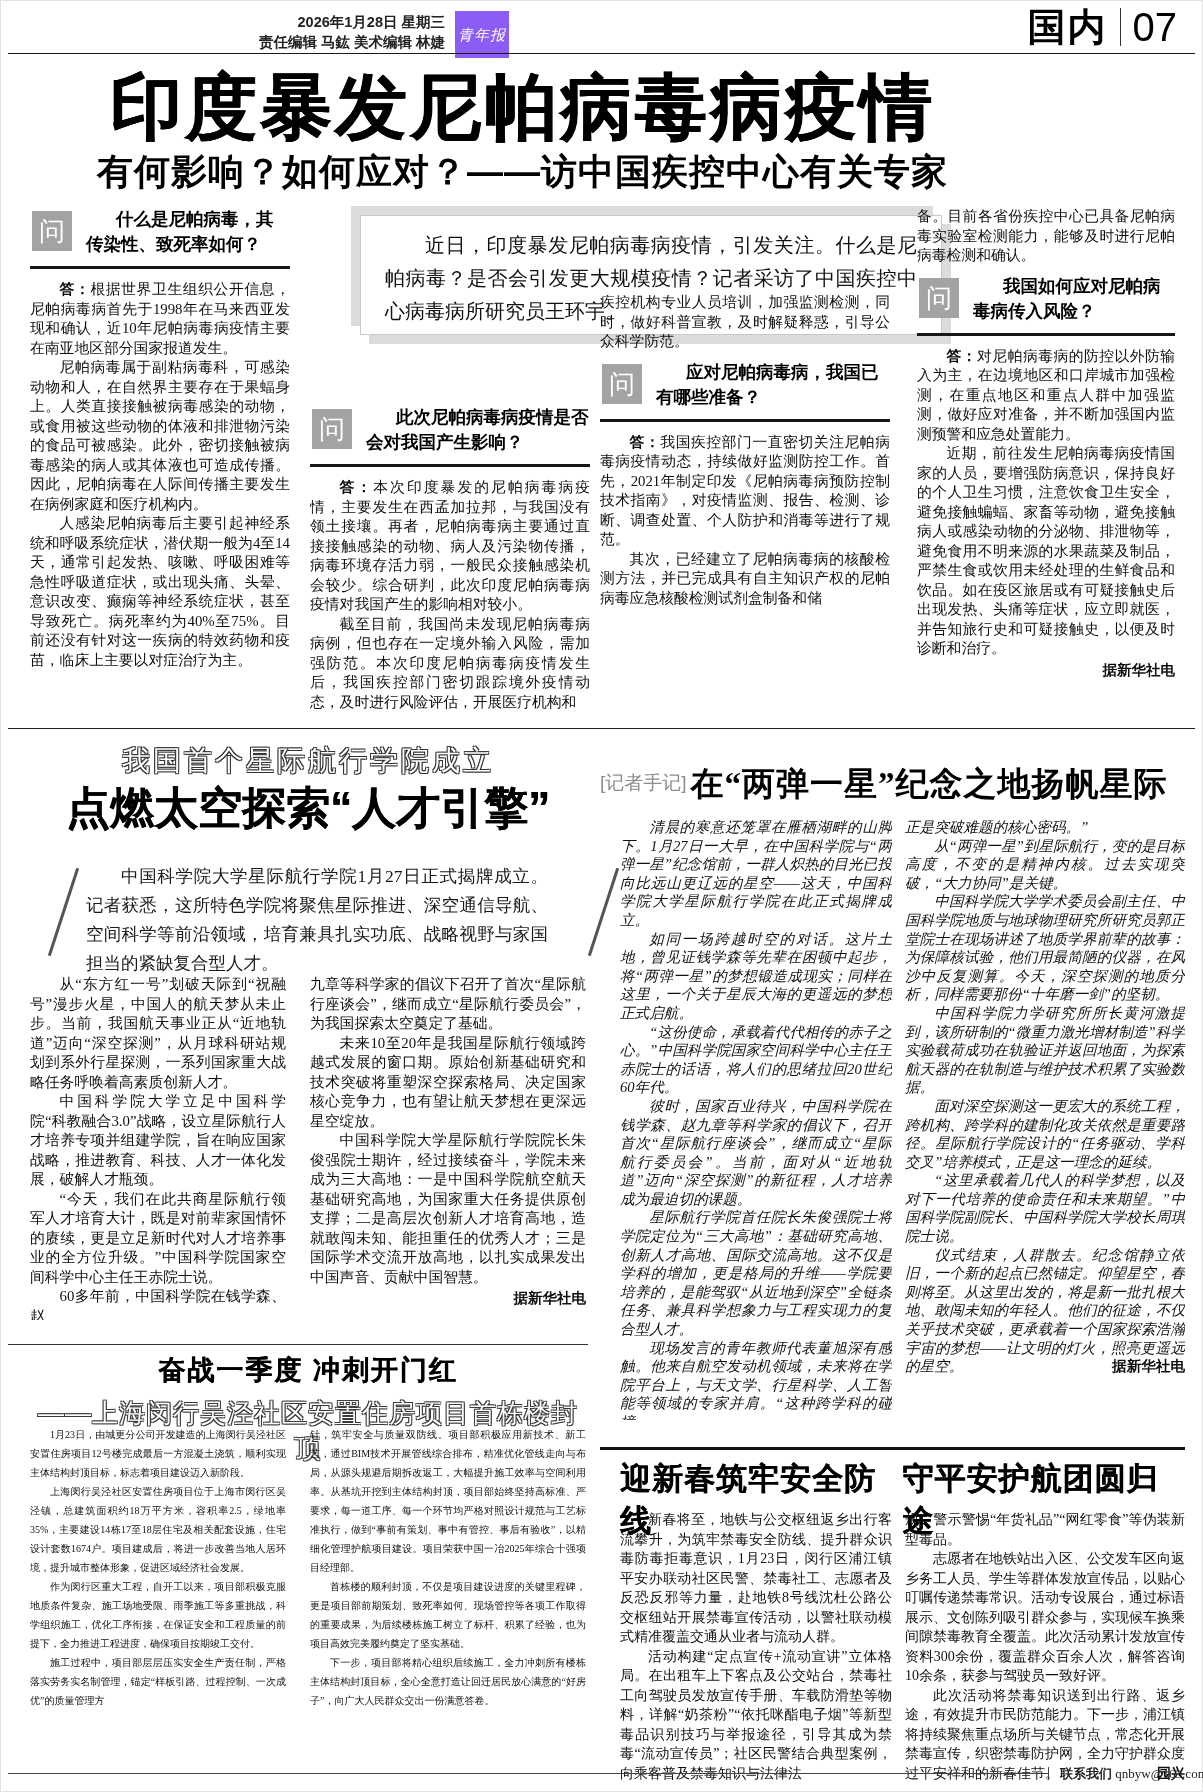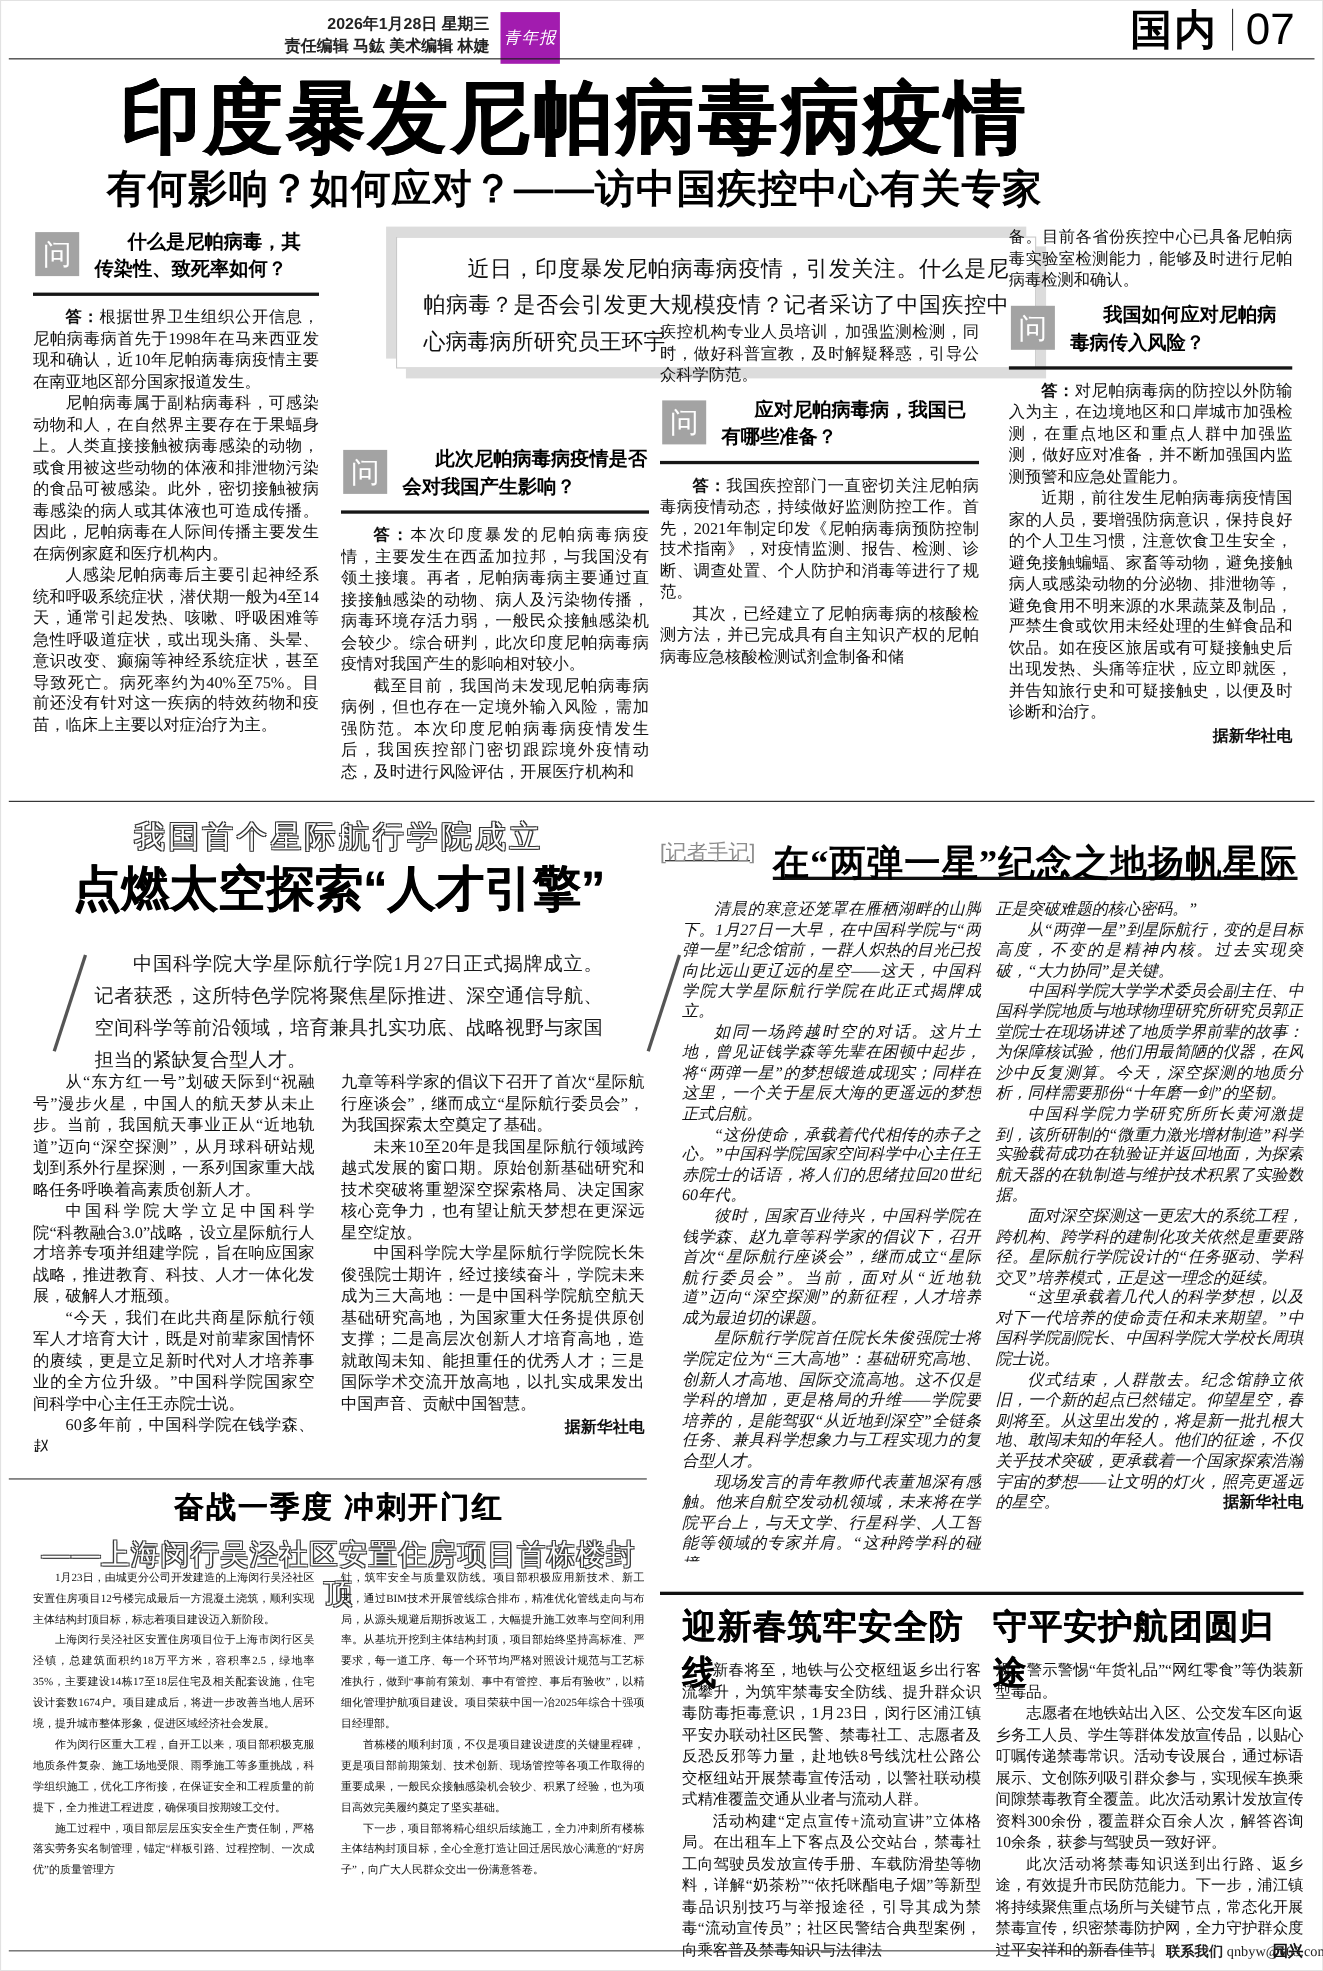--- a/index.html
+++ b/index.html
@@ -4,21 +4,21 @@
 <style>
   html,body{margin:0;padding:0;background:#e9e9e9;}
   .paper{position:relative;width:1203px;height:1792px;background:#fff;margin:0 auto;
          font-family:"Liberation Serif","DejaVu Serif",serif;color:#111;overflow:hidden;
          box-shadow:inset 0 0 0 1px #e2e2e2;}
   .abs{position:absolute;}
   .sans{font-family:"Liberation Sans","DejaVu Sans",sans-serif;}
   
   .hdr-left{left:95px;top:12px;width:350px;text-align:right;font-size:14.5px;line-height:20px;
             font-weight:700;color:#222;}
-  .logo{left:455px;top:11px;width:54px;height:47px;background:#a21caf;color:#fff;
+  .logo{left:455px;top:11px;width:54px;height:47px;background:#8b5cf6;color:#fff;
         display:flex;align-items:center;justify-content:center;font-size:15px;font-style:italic;
         letter-spacing:1px;line-height:16px;text-align:center;}
   .hdr-right{left:955px;top:4px;width:222px;height:46px;display:flex;align-items:center;
              justify-content:flex-end;gap:12px;}
   .hdr-right .sec{font-size:38px;font-weight:700;letter-spacing:2px;color:#000;}
   .hdr-right .sep{width:1px;height:38px;background:#333;}
   .hdr-right .pg{font-size:40px;color:#000;}
   .hdr-rule{left:8px;top:53px;width:1187px;height:1px;background:#1a1a1a;}
   
   .main-title{left:30px;top:60px;width:985px;text-align:center;font-size:72px;font-weight:900;
@@ -53,21 +53,21 @@
   .ml-h1{left:30px;top:742px;width:556px;text-align:center;font-size:28px;letter-spacing:3px;
          color:#fff;text-shadow:-1px -1px 0 #333,1px -1px 0 #333,-1px 1px 0 #333,1px 1px 0 #333;}
   .ml-h2{left:30px;top:779px;width:556px;text-align:center;font-size:44px;font-weight:900;color:#000;
          text-shadow:0.5px 0 #000;}
   .ml-intro{left:86px;top:862px;width:462px;font-size:17.5px;line-height:29px;text-indent:2em;
             text-align:justify;color:#1a1a1a;}
   .slash{position:absolute;width:3px;height:92px;background:#555;transform:rotate(18deg);}
   .ml-col1{left:30px;top:975px;width:256px;height:345px;}
   .ml-col2{left:310px;top:975px;width:276px;height:345px;}
   
-  .mr-head{left:600px;top:762px;width:585px;display:flex;align-items:flex-start;gap:16px;text-decoration:underline;}
+  .mr-head{left:600px;top:762px;width:585px;display:flex;align-items:center;gap:4px;}
   .mr-tag{font-family:"Liberation Sans","DejaVu Sans",sans-serif;font-size:19px;color:#8d8d8d;padding-bottom:3px;}
   .mr-title{font-size:33px;font-weight:800;color:#000;letter-spacing:1px;}
   .mr-col{font-style:italic;}
   .mr-col p{font-size:14.6px;line-height:18.6px;}
   .mr-col1{left:620px;top:818px;width:272px;height:602px;}
   .mr-col2{left:905px;top:818px;width:280px;height:612px;}
   .rule2{left:600px;top:1447px;width:585px;height:3px;background:#111;}
   
   .bl-rule{left:8px;top:1344px;width:580px;height:1px;background:#333;}
   .bl-h{left:30px;top:1352px;width:556px;text-align:center;font-size:27px;font-weight:900;color:#000;
@@ -209,21 +209,21 @@
   <div class="abs bl-h sans">奋战一季度 冲刺开门红</div>
   <div class="abs bl-sub sans">——上海闵行吴泾社区安置住房项目首栋楼封顶</div>
   <div class="col bl-col1 bp bl-col">
       <p>1月23日，由城更分公司开发建造的上海闵行吴泾社区安置住房项目12号楼完成最后一方混凝土浇筑，顺利实现主体结构封顶目标，标志着项目建设迈入新阶段。</p>
       <p>上海闵行吴泾社区安置住房项目位于上海市闵行区吴泾镇，总建筑面积约18万平方米，容积率2.5，绿地率35%，主要建设14栋17至18层住宅及相关配套设施，住宅设计套数1674户。项目建成后，将进一步改善当地人居环境，提升城市整体形象，促进区域经济社会发展。</p>
       <p>作为闵行区重大工程，自开工以来，项目部积极克服地质条件复杂、施工场地受限、雨季施工等多重挑战，科学组织施工，优化工序衔接，在保证安全和工程质量的前提下，全力推进工程进度，确保项目按期竣工交付。</p>
       <p>施工过程中，项目部层层压实安全生产责任制，严格落实劳务实名制管理，锚定“样板引路、过程控制、一次成优”的质量管理方</p>
     </div>
   <div class="col bl-col2 bp bl-col">
       <p class="cont">针，筑牢安全与质量双防线。项目部积极应用新技术、新工艺，通过BIM技术开展管线综合排布，精准优化管线走向与布局，从源头规避后期拆改返工，大幅提升施工效率与空间利用率。从基坑开挖到主体结构封顶，项目部始终坚持高标准、严要求，每一道工序、每一个环节均严格对照设计规范与工艺标准执行，做到“事前有策划、事中有管控、事后有验收”，以精细化管理护航项目建设。项目荣获中国一冶2025年综合十强项目经理部。</p>
-      <p>首栋楼的顺利封顶，不仅是项目建设进度的关键里程碑，更是项目部前期策划、技术创新、现场管控等各项工作取得的重要成果，一般民众接触感染机会较少、积累了经验，也为项目高效完美履约奠定了坚实基础。</p>
+      <p>首栋楼的顺利封顶，不仅是项目建设进度的关键里程碑，更是项目部前期策划、致死率如何、现场管控等各项工作取得的重要成果，为后续楼栋施工树立了标杆、积累了经验，也为项目高效完美履约奠定了坚实基础。</p>
       <p>下一步，项目部将精心组织后续施工，全力冲刺所有楼栋主体结构封顶目标，全心全意打造让回迁居民放心满意的“好房子”，向广大人民群众交出一份满意答卷。</p>
     </div>
 
   <div class="abs rule2"></div>
   <div class="abs br-head sans">
     <span>迎新春筑牢安全防线</span>
     <span>守平安护航团圆归途</span>
   </div>
   <div class="col br-col1 bp br-col">
       <p>新春将至，地铁与公交枢纽返乡出行客流攀升，为筑牢禁毒安全防线、提升群众识毒防毒拒毒意识，1月23日，闵行区浦江镇平安办联动社区民警、禁毒社工、志愿者及反恐反邪等力量，赴地铁8号线沈杜公路公交枢纽站开展禁毒宣传活动，以警社联动模式精准覆盖交通从业者与流动人群。</p>

